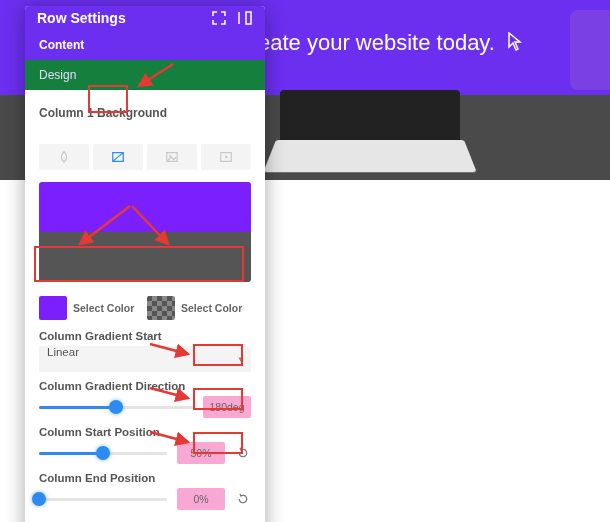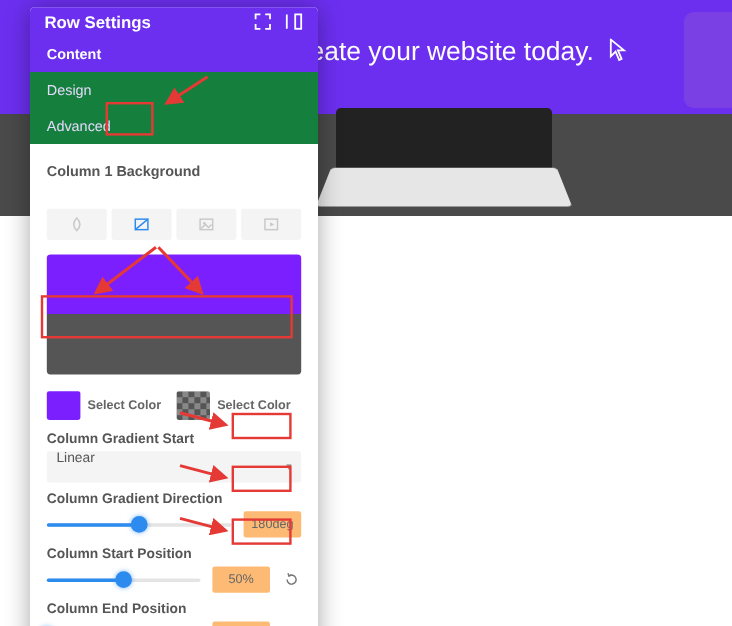--- a/index.html
+++ b/index.html
@@ -182,21 +182,21 @@
   }
   .slider-thumb {
     position: absolute; top: 50%;
     width: 14px; height: 14px; border-radius: 50%;
     background: #2d8bf0;
     transform: translate(-50%, -50%);
     box-shadow: 0 0 4px rgba(45,139,240,.6);
   }
   .slider-val {
     width: 48px; height: 22px;
-    background: #fdba74;
+    background: #f9a8d4;
     border: none; border-radius: 2px;
     text-align: right;
     font-size: 10.5px; color: #666;
     display:flex; align-items:center; justify-content:center;
   }
   .reset {
     width: 16px; height: 16px;
     color: #777;
     cursor: pointer;
     display:flex; align-items:center; justify-content:center;
@@ -248,21 +248,20 @@
       <svg viewBox="0 0 16 16">
           <rect x="9" y="2" width="5" height="12" fill="none" stroke="#fff" stroke-width="1.5"></rect>
           <line x1="2" y1="2" x2="2" y2="14" stroke="#fff" stroke-width="1.5"></line>
         </svg>
     </span>
   </div>
 
   <div class="tabs">
     <div class="tab active">Content</div>
     <div class="tab">Design</div>
-    <div class="tab">Advanced</div>
   </div>
 
   <div class="panel-body">
     <div class="section-label">Column 1 Background</div>
 
     <div class="bg-type-row">
       <div class="bg-type-btn">
         <svg viewBox="0 0 16 16">
             <path d="M8 2 C12 6 12 10 8 14 C4 10 4 6 8 2 Z" fill="none" stroke="currentColor" stroke-width="1.4"></path>
           </svg>

